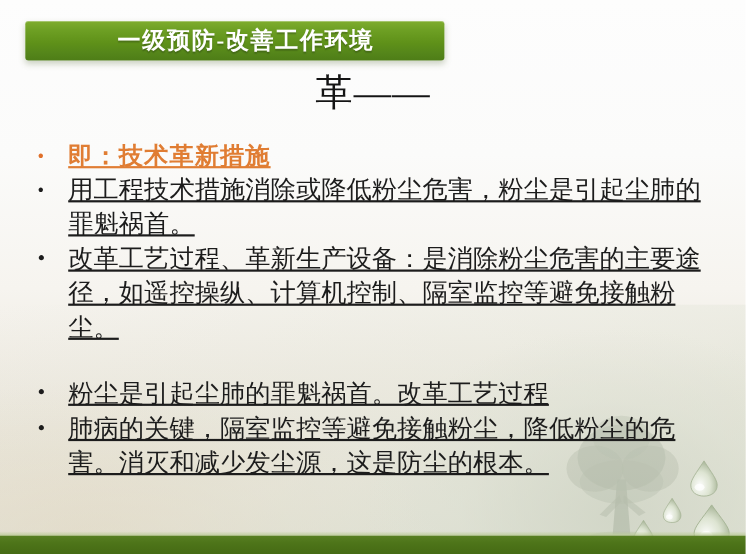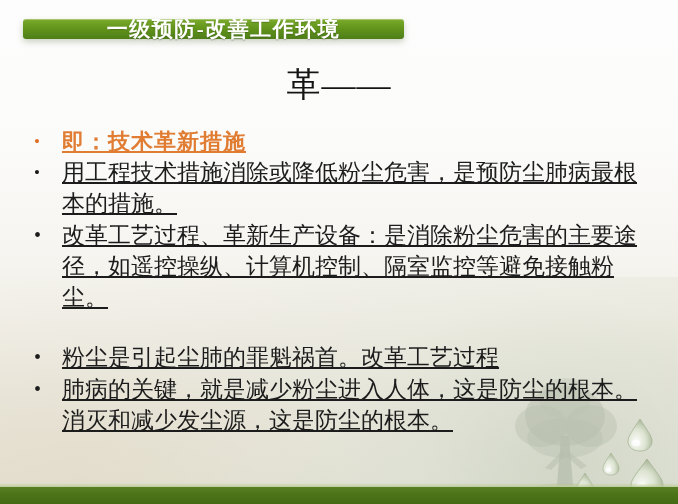--- a/index.html
+++ b/index.html
@@ -105,21 +105,21 @@
     position: absolute;
     pointer-events: none;
   }
 
   
   .banner {
     position: absolute;
     left: 23px;
     top: 19px;
     width: 381px;
-    height: 20px;
+    height: 36px;
     border-radius: 3px;
     background: linear-gradient(to bottom,
       #7fad2e 0%,
       #6ea024 22%,
       #5f9119 55%,
       #55861a 80%,
       #4e7d17 100%);
     box-shadow: 0 3px 6px rgba(90,110,60,0.30), 0 1px 0 rgba(255,255,255,0.30) inset;
     display: flex;
     align-items: center;
@@ -262,35 +262,35 @@
 
   <div class="body-list">
 
     <div class="bullet accent">
       <span class="marker">•</span>
       <span class="text">即：技术革新措施</span>
     </div>
 
     <div class="bullet tight">
       <span class="marker">•</span>
-      <span class="text">用工程技术措施消除或降低粉尘危害，是预防尘肺病最根本的措施。</span>
+      <span class="text">用工程技术措施消除或降低粉尘危害，粉尘是引起尘肺的罪魁祸首。</span>
     </div>
 
     <div class="bullet">
       <span class="marker">•</span>
       <span class="text">改革工艺过程、革新生产设备：是消除粉尘危害的主要途径，如遥控操纵、计算机控制、隔室监控等避免接触粉尘。</span>
     </div>
 
     <div class="spacer"></div>
 
     <div class="bullet">
       <span class="marker">•</span>
       <span class="text">粉尘是引起尘肺的罪魁祸首。改革工艺过程</span>
     </div>
 
     <div class="bullet">
       <span class="marker">•</span>
-      <span class="text">肺病的关键，就是减少粉尘进入人体，这是防尘的根本。消灭和减少发尘源，这是防尘的根本。</span>
+      <span class="text">肺病的关键，隔室监控等避免接触粉尘，降低粉尘的危害。消灭和减少发尘源，这是防尘的根本。</span>
     </div>
 
   </div>
 
 </div>
 
 </body></html>

